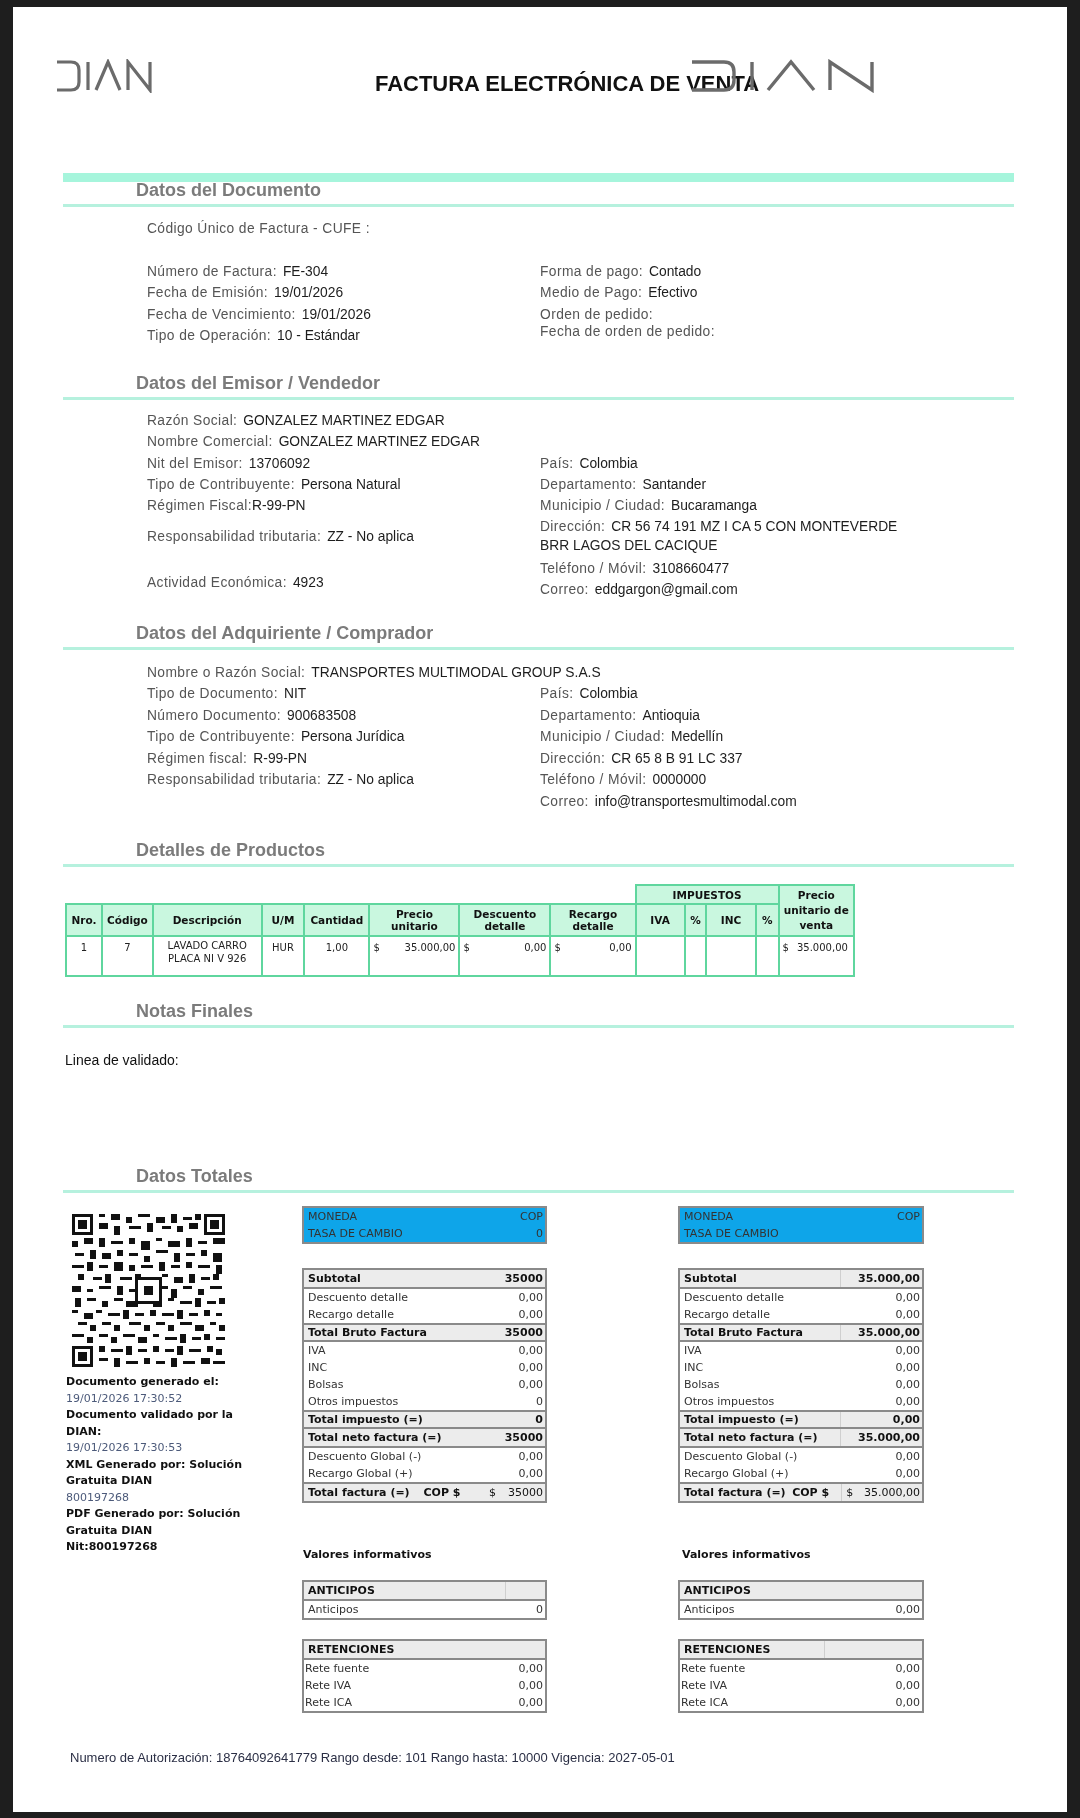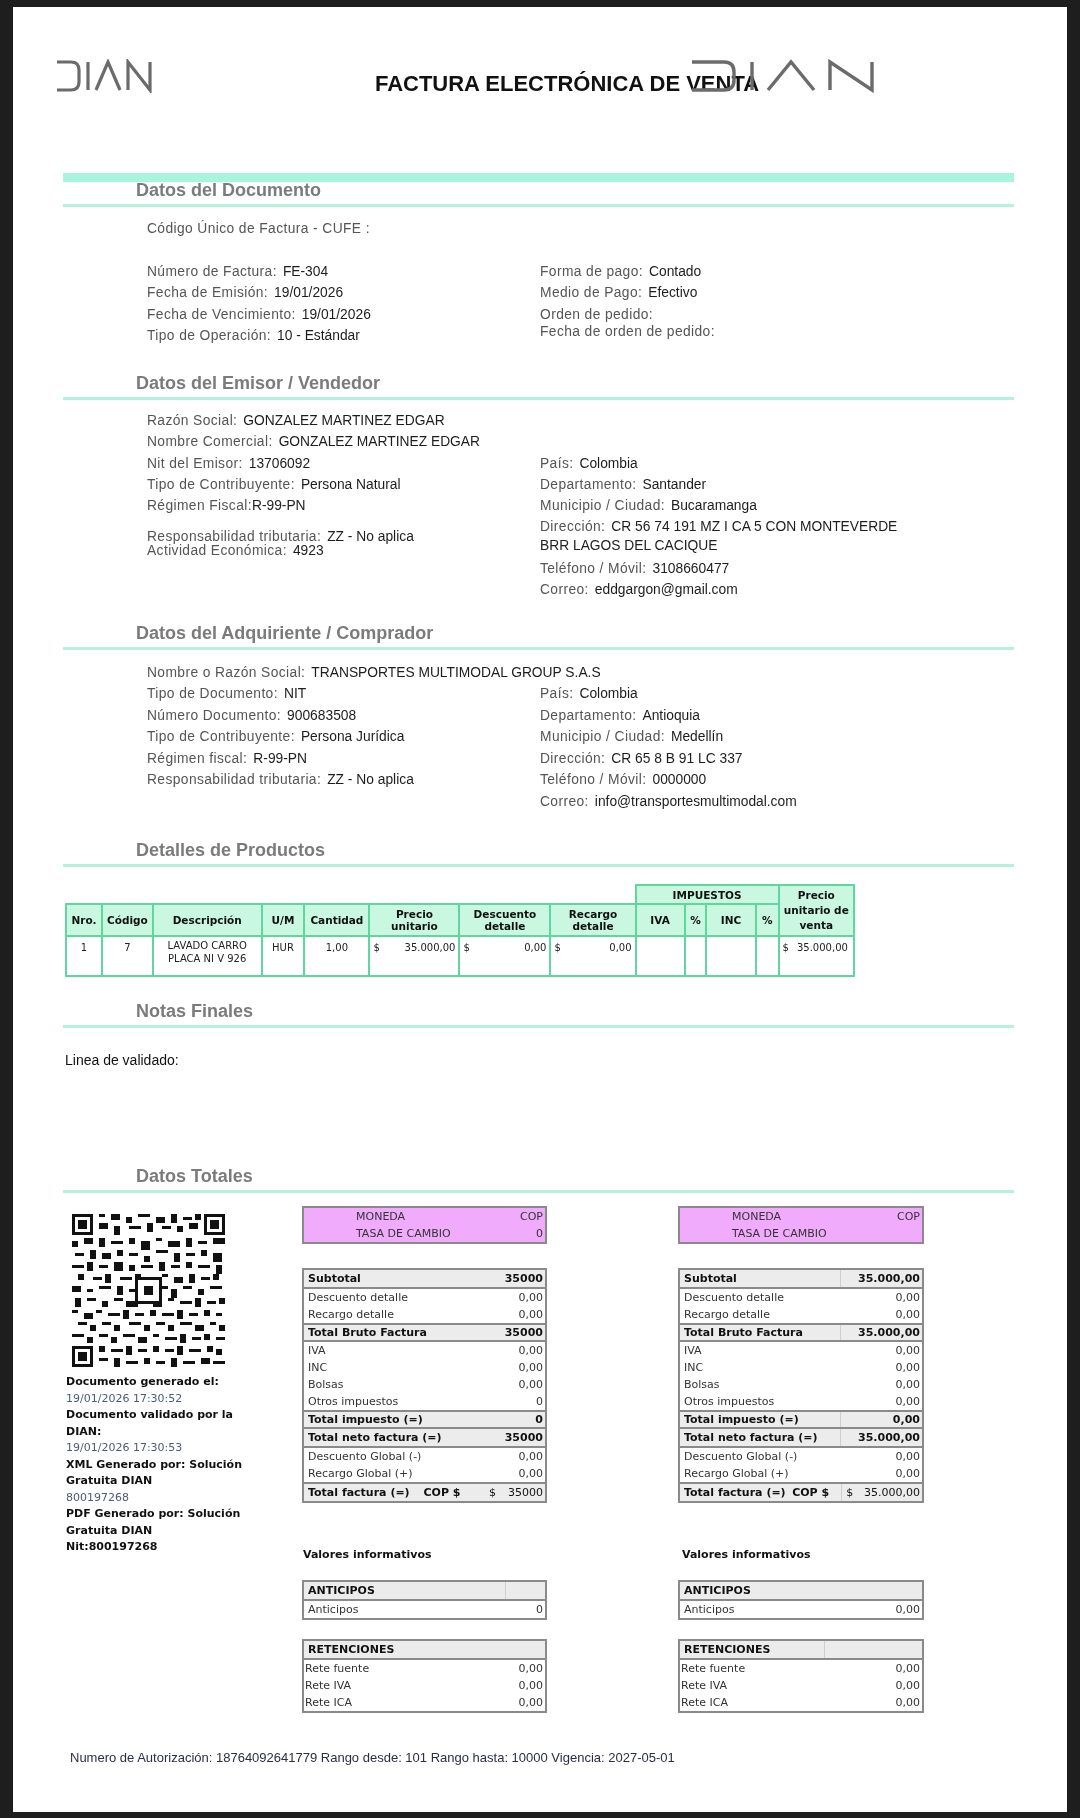--- a/index.html
+++ b/index.html
@@ -39,21 +39,21 @@
   
   .qr { position: absolute; left: 59px; top: 1207px; width: 153px; height: 153px; background: #fff; }
   .meta { position: absolute; left: 53px; top: 1367px; width: 190px; font-family: "DejaVu Sans", sans-serif; font-size: 11px; line-height: 16.5px; }
   .meta .b { font-weight: bold; color: #111; }
   .meta .n { color: #4c5a7a; }
 
   
   .box { position: absolute; border: 2px solid #8a8a8a; font-family: "DejaVu Sans", sans-serif; font-size: 11px; color: #333; }
   .box .row { display: flex; justify-content: space-between; align-items: center; height: 17px; padding: 0 2px 0 4px; }
   .box .row .lbl { white-space: nowrap; }
-  .box.green { background: #f0abfc; padding-left: 48px; }
+  .box.green { background: #0ea5e9; }
   .box .hdr { background: #ececec; font-weight: bold; color: #111; border-bottom: 2px solid #8a8a8a; border-top: 2px solid #8a8a8a; height: 19px; }
   .box .hdr.first { border-top: none; }
   .box .valcell { height: 100%; display: flex; align-items: center; justify-content: flex-end; }
   .box .valcell.bordered { border-left: 1px solid #cfcfcf; padding-left: 4px; }
   .vi { position: absolute; font-family: "DejaVu Sans", sans-serif; font-weight: bold; font-size: 11px; color: #111; }
 
   .footer { position: absolute; left: 57px; top: 1743px; font-size: 13px; color: #2b2f45; }
 </style>
 </head>
 <body>
@@ -100,21 +100,21 @@
 
   <div class="section-title" style="top:366px;">Datos del Emisor / Vendedor</div>
   <div class="section-rule" style="top:390px;"></div>
 
   <div class="kv" style="left:134px; top:405px;"><span class="k">Razón Social:</span><span class="v">GONZALEZ MARTINEZ EDGAR</span></div>
   <div class="kv" style="left:134px; top:426px;"><span class="k">Nombre Comercial:</span><span class="v">GONZALEZ MARTINEZ EDGAR</span></div>
   <div class="kv" style="left:134px; top:448px;"><span class="k">Nit del Emisor:</span><span class="v">13706092</span></div>
   <div class="kv" style="left:134px; top:469px;"><span class="k">Tipo de Contribuyente:</span><span class="v">Persona Natural</span></div>
   <div class="kv" style="left:134px; top:490px;"><span class="k">Régimen Fiscal:</span><span>R-99-PN</span></div>
   <div class="kv" style="left:134px; top:521px;"><span class="k">Responsabilidad tributaria:</span><span class="v">ZZ - No aplica</span></div>
-  <div class="kv" style="left:134px; top:535px;"><span class="k">Actividad Económica:</span><span class="v">4923</span></div>
+  <div class="kv" style="left:134px; top:567px;"><span class="k">Actividad Económica:</span><span class="v">4923</span></div>
 
   <div class="kv" style="left:527px; top:448px;"><span class="k">País:</span><span class="v">Colombia</span></div>
   <div class="kv" style="left:527px; top:469px;"><span class="k">Departamento:</span><span class="v">Santander</span></div>
   <div class="kv" style="left:527px; top:490px;"><span class="k">Municipio / Ciudad:</span><span class="v">Bucaramanga</span></div>
   <div class="kv" style="left:527px; top:511px;"><span class="k">Dirección:</span><span class="v">CR 56 74 191 MZ I CA 5 CON MONTEVERDE</span></div>
   <div class="kv" style="left:527px; top:530px;"><span>BRR LAGOS DEL CACIQUE</span></div>
   <div class="kv" style="left:527px; top:553px;"><span class="k">Teléfono / Móvil:</span><span class="v">3108660477</span></div>
   <div class="kv" style="left:527px; top:574px;"><span class="k">Correo:</span><span class="v">eddgargon@gmail.com</span></div>
 
   <div class="section-title" style="top:616px;">Datos del Adquiriente / Comprador</div>

